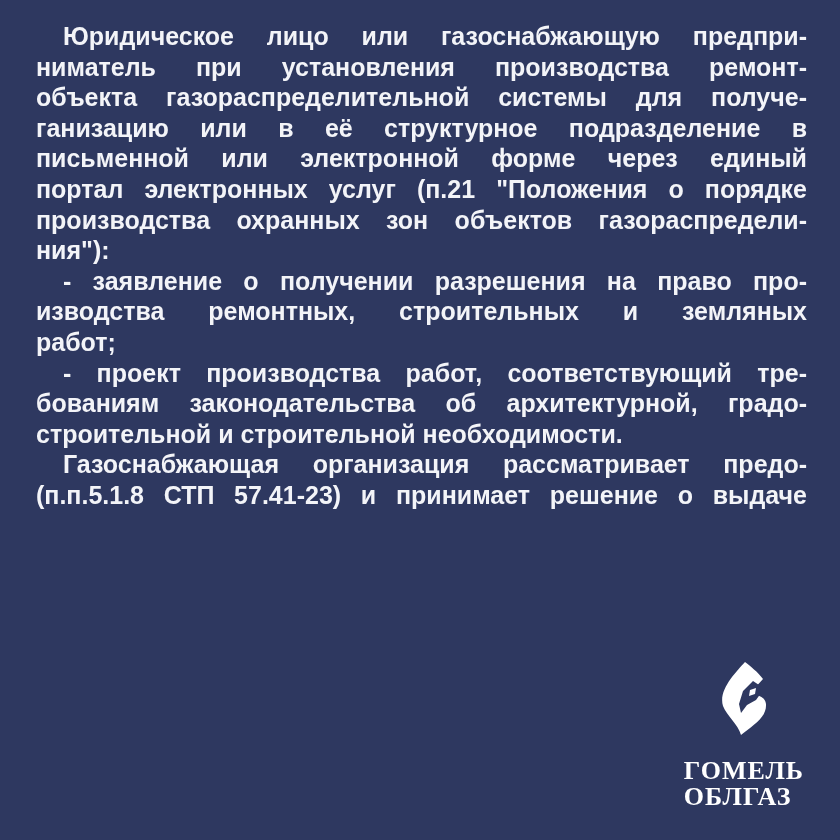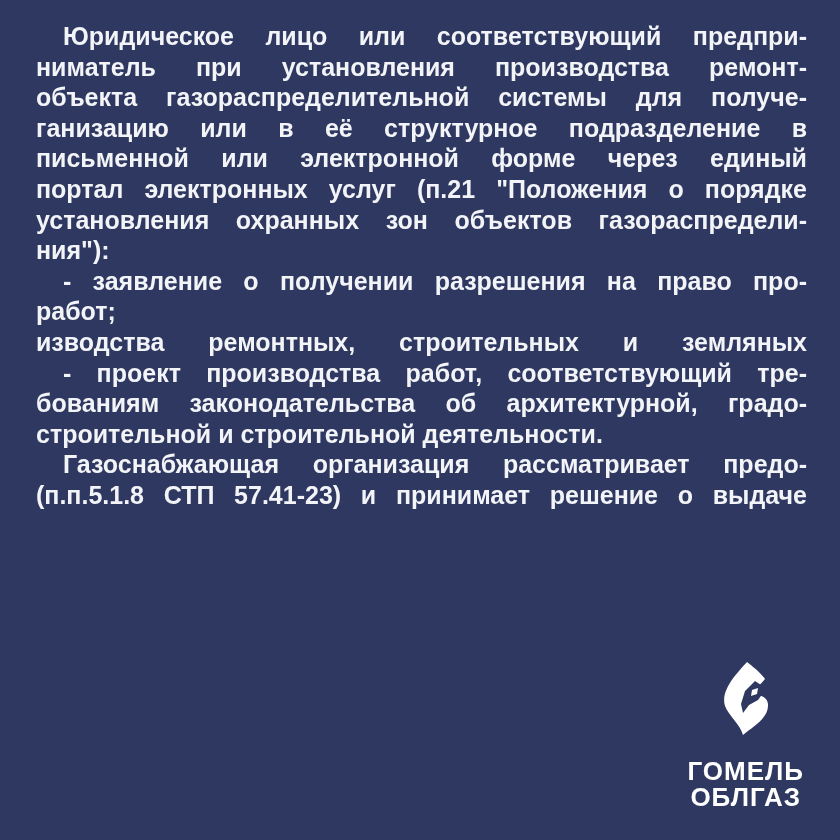--- a/index.html
+++ b/index.html
@@ -39,48 +39,47 @@
     align-items: center;
   }
   .flame {
     width: 48px;
     height: 76px;
     margin-bottom: 21px;
   }
   .flame .f-main { fill: var(--logo, #ffffff); }
   .flame .f-cut  { fill: var(--bg, #2e3860); }
   .logo-text {
-    font-family: Liberation Sans, sans-serif;
+    font-family: Liberation Serif, serif;
     font-weight: 700;
     font-size: 26px;
     line-height: 26px;
     letter-spacing: 1px;
     color: var(--logo, #ffffff);
-    text-align: center;
     white-space: nowrap;
   }
 </style>
 </head>
 <body>
 
 <div class="text-block">
-  <div class="ln i">Юридическое лицо или соответствующий предпри-</div>
+  <div class="ln i">Юридическое лицо или газоснабжающую предпри-</div>
   <div class="ln">ниматель при установления производства ремонт-</div>
   <div class="ln">объекта газораспределительной системы для получе-</div>
   <div class="ln">ганизацию или в её структурное подразделение в</div>
   <div class="ln">письменной или электронной форме через единый</div>
   <div class="ln">портал электронных услуг (п.21 "Положения о порядке</div>
-  <div class="ln">установления охранных зон объектов газораспредели-</div>
+  <div class="ln">производства охранных зон объектов газораспредели-</div>
   <div class="ln e">ния"):</div>
   <div class="ln i">- заявление о получении разрешения на право про-</div>
+  <div class="ln">изводства ремонтных, строительных и земляных</div>
   <div class="ln e">работ;</div>
-  <div class="ln">изводства ремонтных, строительных и земляных</div>
   <div class="ln i">- проект производства работ, соответствующий тре-</div>
   <div class="ln">бованиям законодательства об архитектурной, градо-</div>
-  <div class="ln e">строительной и строительной деятельности.</div>
+  <div class="ln e">строительной и строительной необходимости.</div>
   <div class="ln i">Газоснабжающая организация рассматривает предо-</div>
   <div class="ln">(п.п.5.1.8 СТП 57.41-23) и принимает решение о выдаче</div>
 </div>
 
 <div class="logo">
   <svg class="flame" viewBox="0 0 48 76" xmlns="http://www.w3.org/2000/svg">
     <path class="f-main" d="M25,1
       C30,5 38,11 43,18
       C39,23 34,27 30,31
       C38,35 45,35 46,43

